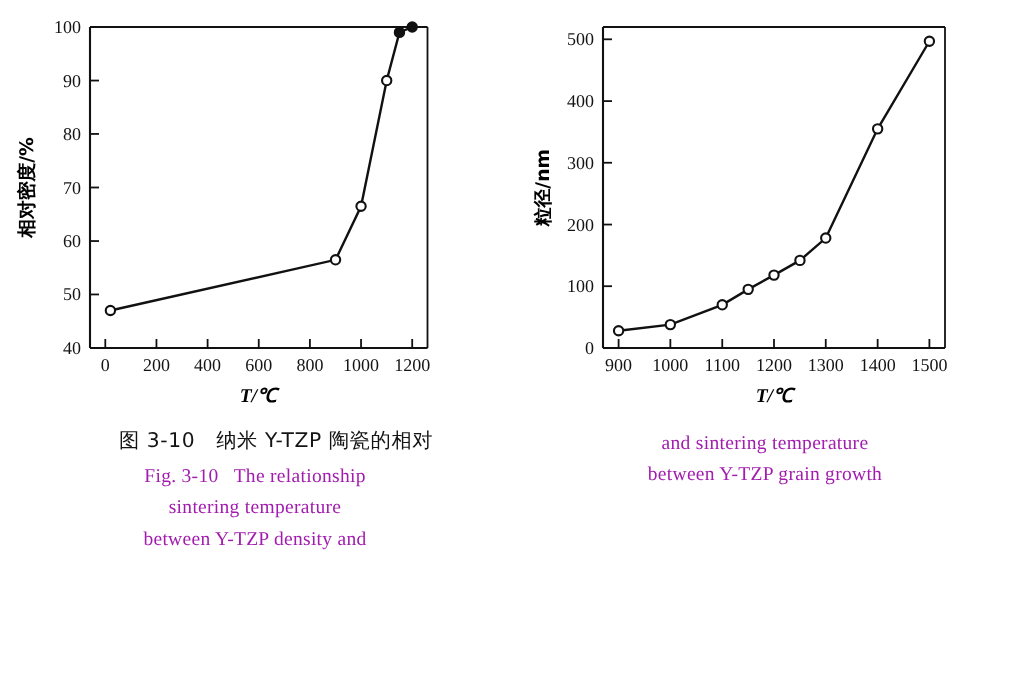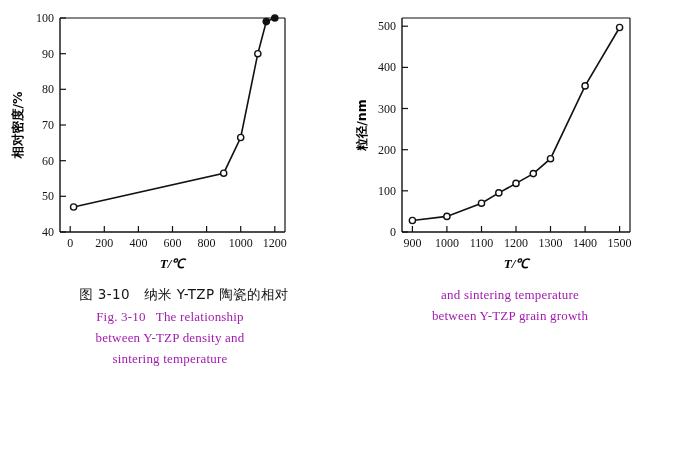--- a/index.html
+++ b/index.html
@@ -141,22 +141,22 @@
         </g>
 
         <text class="axis-label-y" x="22" y="125" text-anchor="middle" transform="rotate(-90 22 125)">相对密度/%</text>
         <text class="axis-label-x" x="172" y="268" text-anchor="middle">T/℃</text>
       </svg>
     </div>
 
     <div class="caption">
       <span class="cap-line cap-cn">图 3-10   纳米 Y-TZP 陶瓷的相对</span>
       <span class="cap-line cap-en">Fig. 3-10   The relationship</span>
+      <span class="cap-line cap-en">sintering temperature</span>
       <span class="cap-line cap-en">between Y-TZP density and</span>
-      <span class="cap-line cap-en">sintering temperature</span>
     </div>
   </div>
 
   <div class="figure fig-right">
     <div class="plot-wrap">
       <svg class="plot" width="340" height="280" viewBox="0 0 340 280">
         <g>
           <line x1="62" y1="18" x2="62" y2="232" stroke="#111" stroke-width="1.4"></line>
           <line x1="62" y1="232" x2="290" y2="232" stroke="#111" stroke-width="1.4"></line>
           <line x1="62" y1="18" x2="290" y2="18" stroke="#111" stroke-width="1.2"></line>

